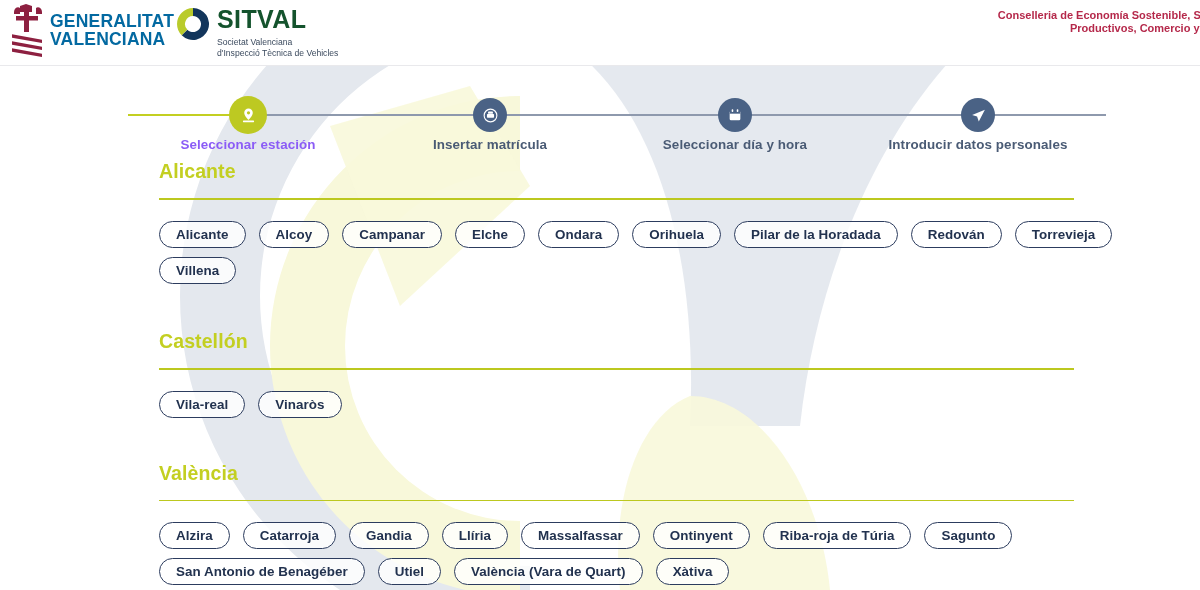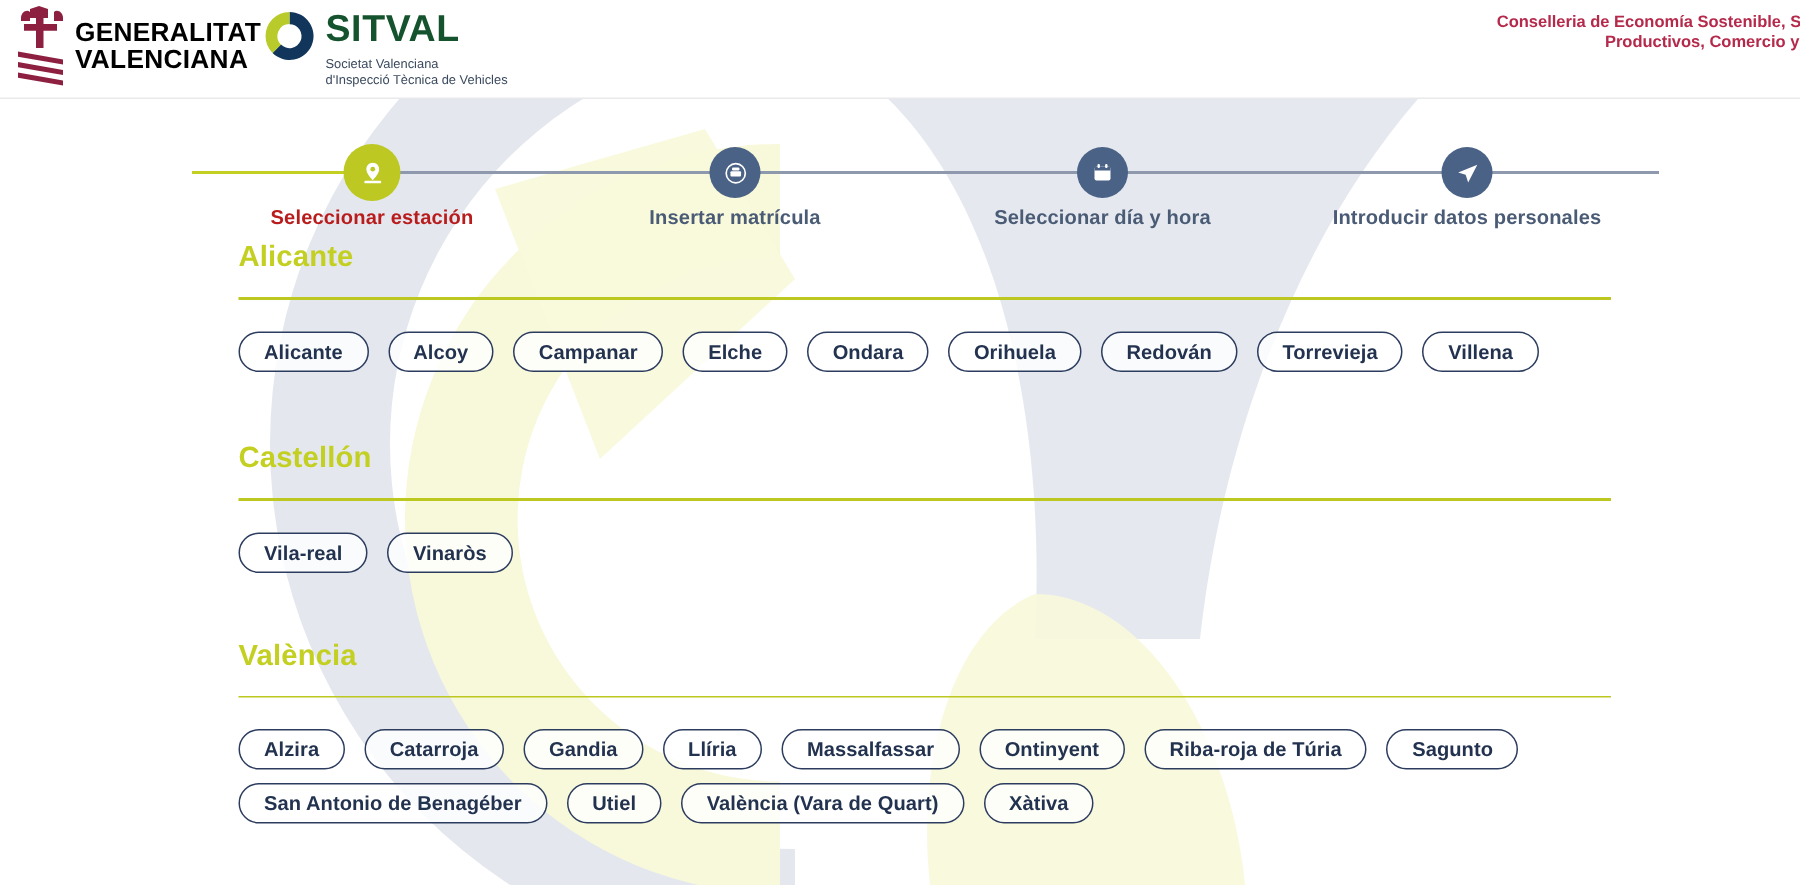--- a/index.html
+++ b/index.html
@@ -21,21 +21,21 @@
   
   .header {
     position: absolute; left: 0; top: 0; width: 1200px; height: 66px;
     background: #ffffff; z-index: 5;
     border-bottom: 1px solid #e9e9ec;
   }
   .gv-logo { position: absolute; left: 10px; top: 4px; width: 136px; height: 56px; }
   .gv-shield { position: absolute; left: 0; top: 0; width: 36px; height: 54px; }
   .gv-text {
     position: absolute; left: 40px; top: 9px;
-    color: #000000; font-weight: bold; font-size: 17.5px;
+    color: #0369a1; font-weight: bold; font-size: 17.5px;
     line-height: 17.5px; letter-spacing: 0.2px;
   }
   .gv-text span { display: block; }
 
   .sv-logo { position: absolute; left: 175px; top: 4px; width: 260px; height: 56px; }
   .sv-mark { position: absolute; left: 0; top: 2px; width: 36px; height: 36px; }
   .sv-name {
     position: absolute; left: 42px; top: 2px;
     color: #14532d; font-weight: bold; font-size: 25px; letter-spacing: 0.4px;
     line-height: 27px;
@@ -73,21 +73,21 @@
     position: absolute; top: 32px; left: 50%; margin-left: -17px;
     width: 34px; height: 34px; border-radius: 50%;
     background: #4a6285; display: flex; align-items: center; justify-content: center;
   }
   .step.active .bubble { background: #bdc922; width: 38px; height: 38px; margin-left: -19px; top: 30px; }
   .step .bubble svg { display: block; }
   .step .st-label {
     position: absolute; top: 71px; left: 0; width: 100%;
     font-size: 13.4px; font-weight: bold; color: #4a5b75; letter-spacing: 0.1px;
   }
-  .step.active .st-label { color: #b91c1c; }
+  .step.active .st-label { color: #8b5cf6; }
 
   
   .content { position: absolute; left: 0; top: 160px; width: 1200px; z-index: 4; }
   .province { position: relative; margin-bottom: 0; }
   .prov-title {
     font-size: 19.5px; font-weight: bold; color: #c3cf21;
     margin-left: 159px; letter-spacing: 0.1px;
   }
   .prov-rule {
     margin-left: 159px; width: 915px; height: 1.8px; background: #bcc81f;
@@ -236,20 +236,21 @@
     <div class="province">
       <div class="prov-title">Alicante</div>
       <div class="prov-rule"></div>
       <div class="pill-row">
         <button class="pill">Alicante</button>
         <button class="pill">Alcoy</button>
         <button class="pill">Campanar</button>
         <button class="pill">Elche</button>
         <button class="pill">Ondara</button>
         <button class="pill">Orihuela</button>
+        <button class="pill">Pilar de la Horadada</button>
         <button class="pill">Redován</button>
         <button class="pill">Torrevieja</button>
         <button class="pill">Villena</button>
       </div>
     </div>
 
     <div class="sec-gap-1"></div>
 
     <div class="province">
       <div class="prov-title">Castellón</div>

